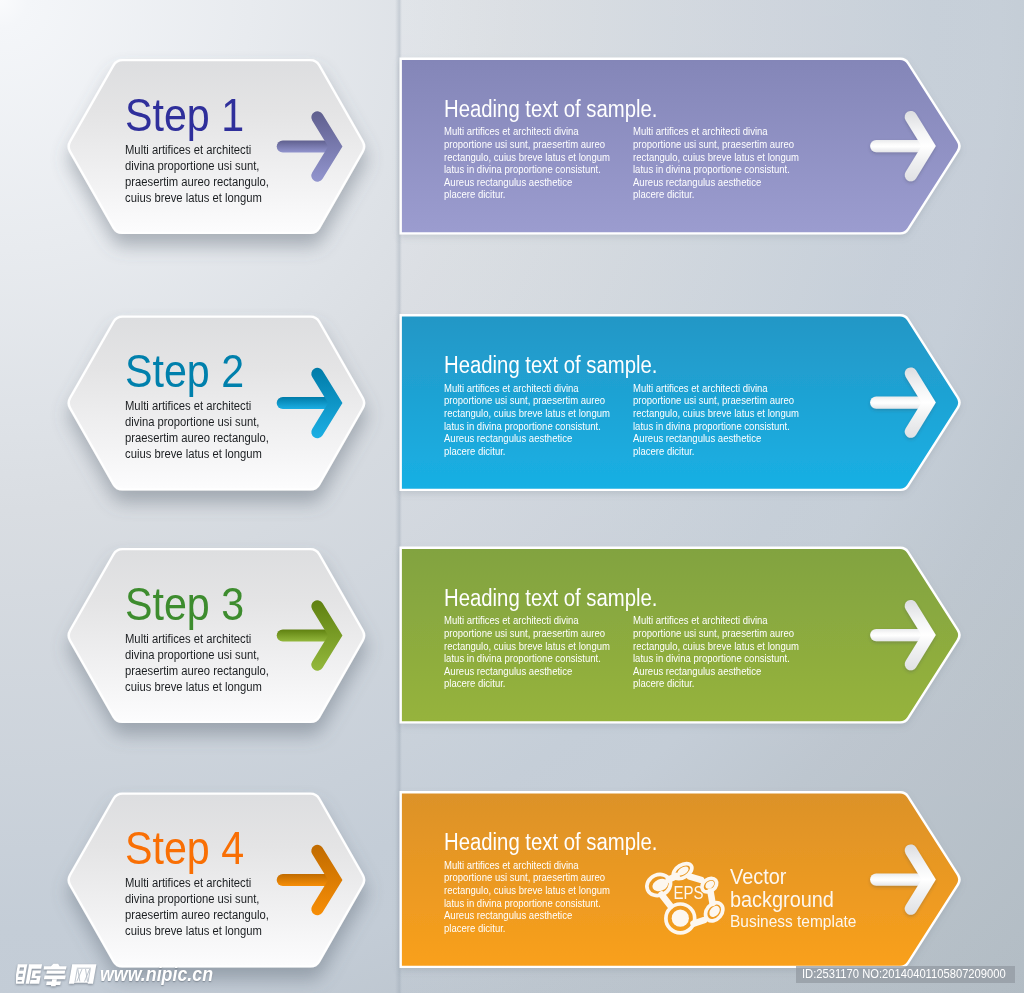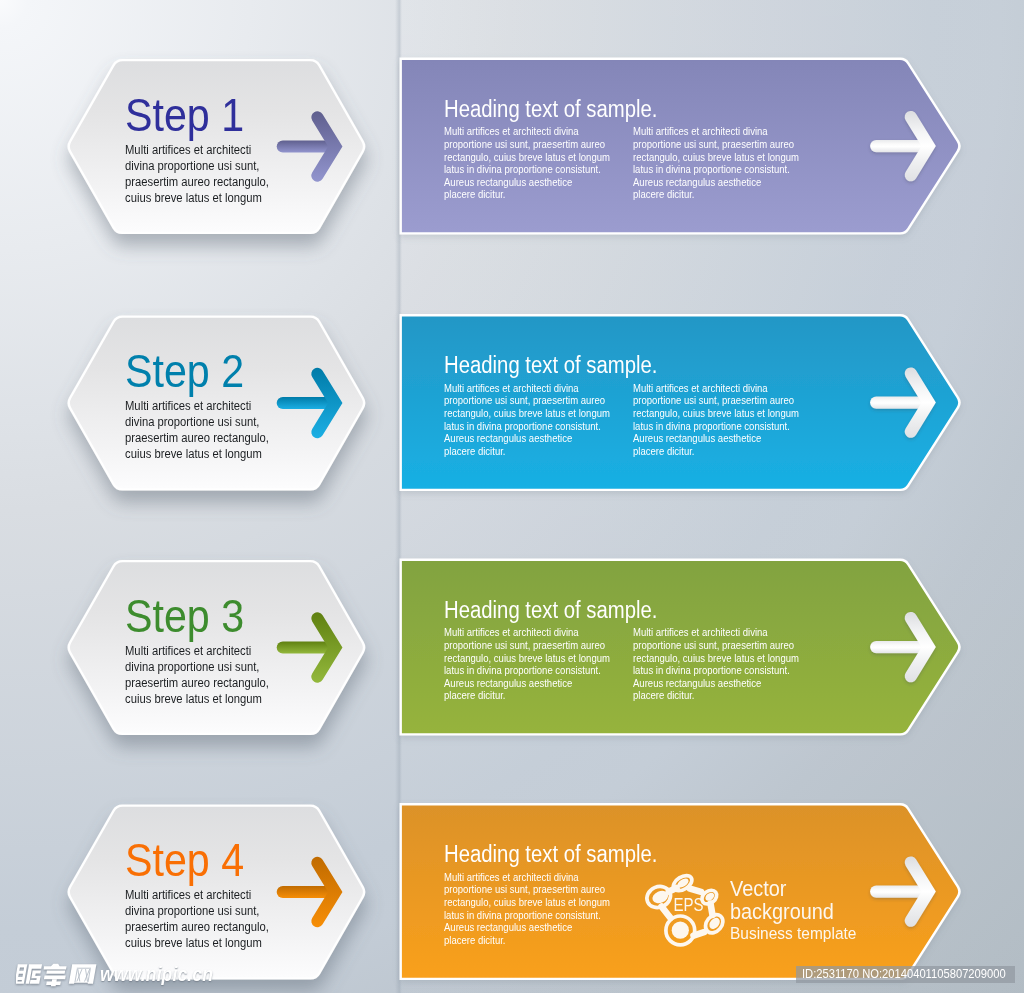--- a/index.html
+++ b/index.html
@@ -231,21 +231,21 @@
         </div>
         <div class="txt ban-col" style="left:632.5px;top:370.90000000000003px;">
           <div>Multi artifices et architecti divina</div>
           <div>proportione usi sunt, praesertim aureo</div>
           <div>rectangulo, cuius breve latus et longum</div>
           <div>latus in divina proportione consistunt.</div>
           <div>Aureus rectangulus aesthetice</div>
           <div>placere dicitur.</div>
         </div>
       </div>
-      <div class="row" style="top:12px">
+      <div class="row" style="top:0">
         <svg class="art" width="1024" height="993">
           <defs>
             <linearGradient id="g2" x1="0" y1="0" x2="0" y2="1">
               <stop offset="0" stop-color="#dddee0"></stop>
               <stop offset="0.30" stop-color="#e4e4e5"></stop>
               <stop offset="0.72" stop-color="#f2f2f3"></stop>
               <stop offset="1" stop-color="#fcfcfd"></stop>
             </linearGradient>
             <linearGradient id="b2" x1="0" y1="0" x2="0" y2="1">
               <stop offset="0" stop-color="#82a341"></stop>
@@ -317,21 +317,21 @@
         </div>
         <div class="txt ban-col" style="left:632.5px;top:615.4px;">
           <div>Multi artifices et architecti divina</div>
           <div>proportione usi sunt, praesertim aureo</div>
           <div>rectangulo, cuius breve latus et longum</div>
           <div>latus in divina proportione consistunt.</div>
           <div>Aureus rectangulus aesthetice</div>
           <div>placere dicitur.</div>
         </div>
       </div>
-      <div class="row" style="top:12px">
+      <div class="row" style="top:0">
         <svg class="art" width="1024" height="993">
           <defs>
             <linearGradient id="g3" x1="0" y1="0" x2="0" y2="1">
               <stop offset="0" stop-color="#dddee0"></stop>
               <stop offset="0.30" stop-color="#e4e4e5"></stop>
               <stop offset="0.72" stop-color="#f2f2f3"></stop>
               <stop offset="1" stop-color="#fcfcfd"></stop>
             </linearGradient>
             <linearGradient id="b3" x1="0" y1="0" x2="0" y2="1">
               <stop offset="0" stop-color="#dc9229"></stop>

